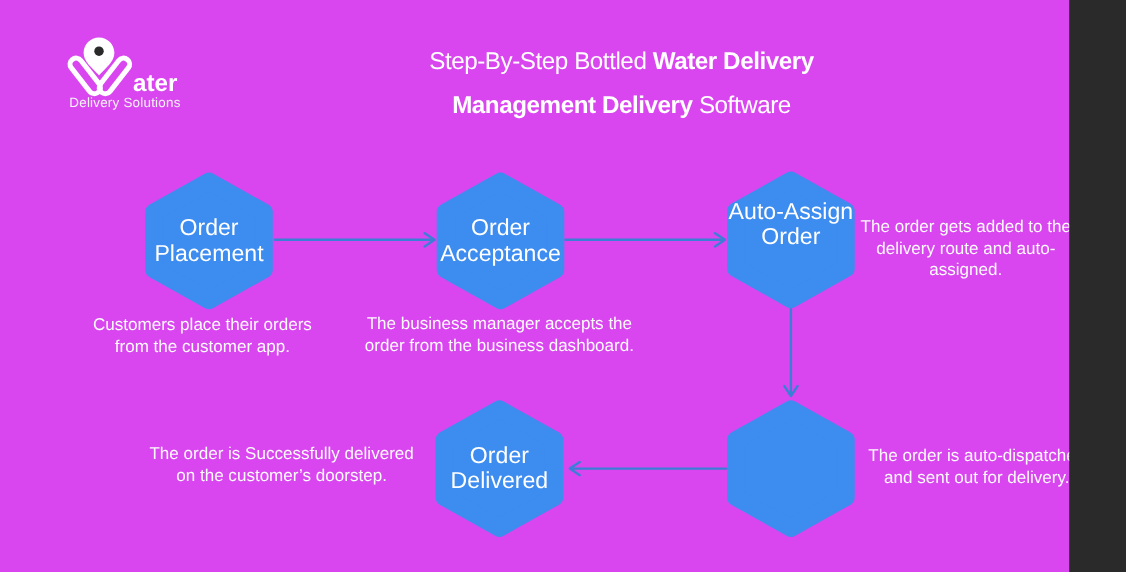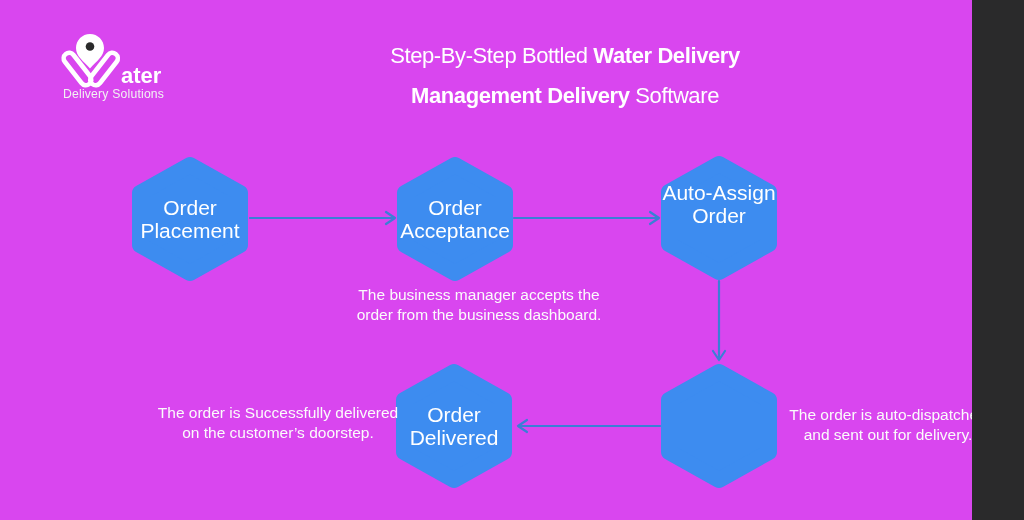--- a/index.html
+++ b/index.html
@@ -25,24 +25,24 @@
     position:absolute; transform:translate(-50%,-50%);
     text-align:center; white-space:pre-line; width:max-content;
     font-size:21px; line-height:23px; font-weight:400; color:#fff;
   }
   .caption {
     position:absolute; transform:translateX(-50%);
     text-align:center; white-space:pre-line; width:max-content;
     font-size:15.5px; line-height:19.5px; font-weight:400; color:#fbfbfb;
   }
   .c1 { left:184px; top:286px; }
-  .c2 { left:479px; top:285px; }
+  .c2 { left:454px; top:285px; }
   .c3 { left:878px; top:197px; }
   .c4 { left:888px; top:405px; }
-  .c5 { left:278px; top:403px; }
+  .c5 { left:256px; top:403px; }
   .l1 { left:190px; top:219px; }
   .l2 { left:455px; top:219px; }
   .l3 { left:719px; top:204px; }
   .l4 { left:719px; top:426px; }
   .l5 { left:454px; top:426px; }
 </style>
 </head>
 <body>
 
 <div class="canvas">
@@ -91,20 +91,25 @@
 
   <div class="hex-label l1">Order
 Placement</div>
   <div class="hex-label l2">Order
 Acceptance</div>
   <div class="hex-label l3">Auto-Assign
 Order</div>
   <div class="hex-label l5">Order
 Delivered</div>
 
+  <div class="caption c1">Customers place their orders
+from the customer app.</div>
   <div class="caption c2">The business manager accepts the
 order from the business dashboard.</div>
+  <div class="caption c3">The order gets added to the
+delivery route and auto-
+assigned.</div>
   <div class="caption c4">The order is auto-dispatched
 and sent out for delivery.</div>
   <div class="caption c5">The order is Successfully delivered
 on the customer’s doorstep.</div>
 
 </div>
 
 </body></html>

